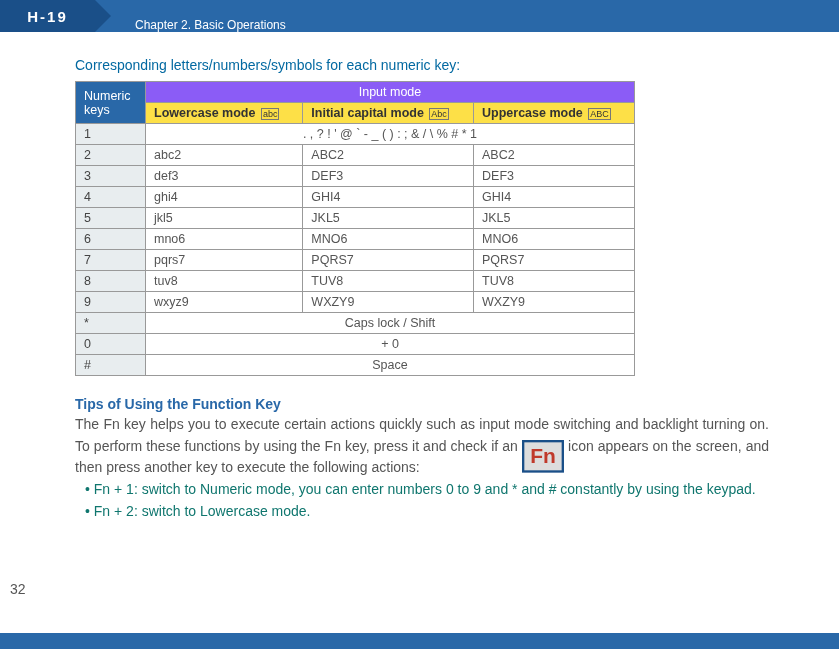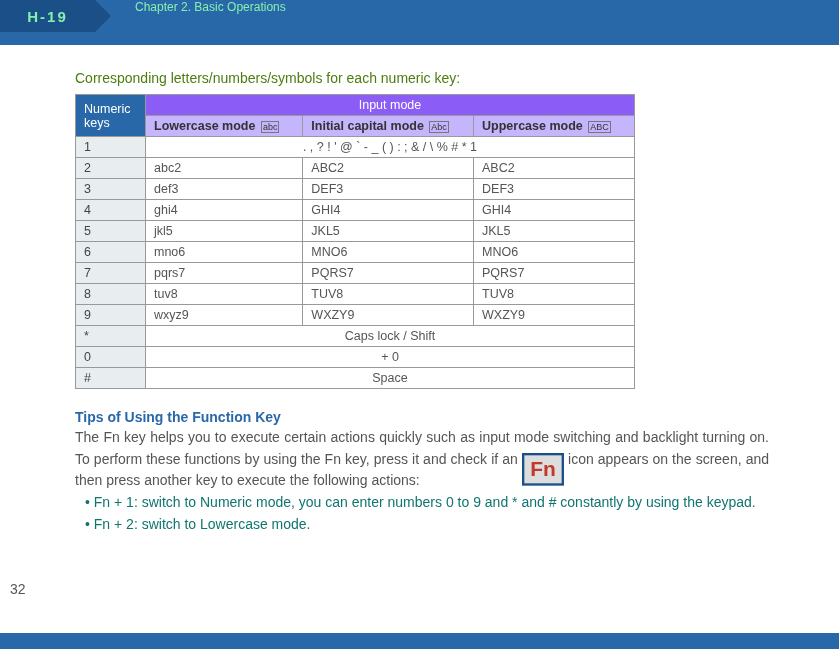--- a/index.html
+++ b/index.html
@@ -5,25 +5,25 @@
   * { box-sizing: border-box; margin: 0; padding: 0; }
   body {
     width: 839px;
     height: 649px;
     font-family: Arial, Helvetica, sans-serif;
     background: #fff;
     position: relative;
     color: #555;
   }
   .header-bar {
-    height: 45px;
+    height: 32px;
     background: #2968a8;
     display: flex;
-    align-items: flex-start;
-    color: #86efac;
+    align-items: flex-end;
+    color: #ffffff;
   }
   .logo-box {
     background: #1a4f88;
     height: 32px;
     width: 95px;
     display: flex;
     align-items: center;
     justify-content: center;
     font-weight: bold;
     letter-spacing: 2px;
@@ -42,21 +42,21 @@
   }
   .chapter-title {
     margin-left: 40px;
     font-size: 12px;
   }
   .content {
     padding: 25px 70px 0 75px;
   }
   .intro {
     font-size: 14px;
-    color: #4d7c0f;
+    color: #0369a1;
     margin-bottom: 8px;
   }
   table {
     border-collapse: collapse;
     width: 560px;
     font-size: 12.5px;
     border-radius: 27px;
   }
   td, th {
     border: 1px solid #999;
@@ -73,21 +73,21 @@
     border-bottom: none;
   }
   .hdr-numeric {
     background: #2968a8;
     color: #fff;
     font-weight: normal;
     padding-left: 8px;
     vertical-align: middle;
   }
   .hdr-sub {
-    background: #c4b5fd;
+    background: #fde047;
     font-weight: bold;
     color: #333;
   }
   .icon-box {
     display: inline-block;
     border: 1px solid #777;
     font-size: 9px;
     padding: 0 1px;
     line-height: 10px;
     vertical-align: middle;

